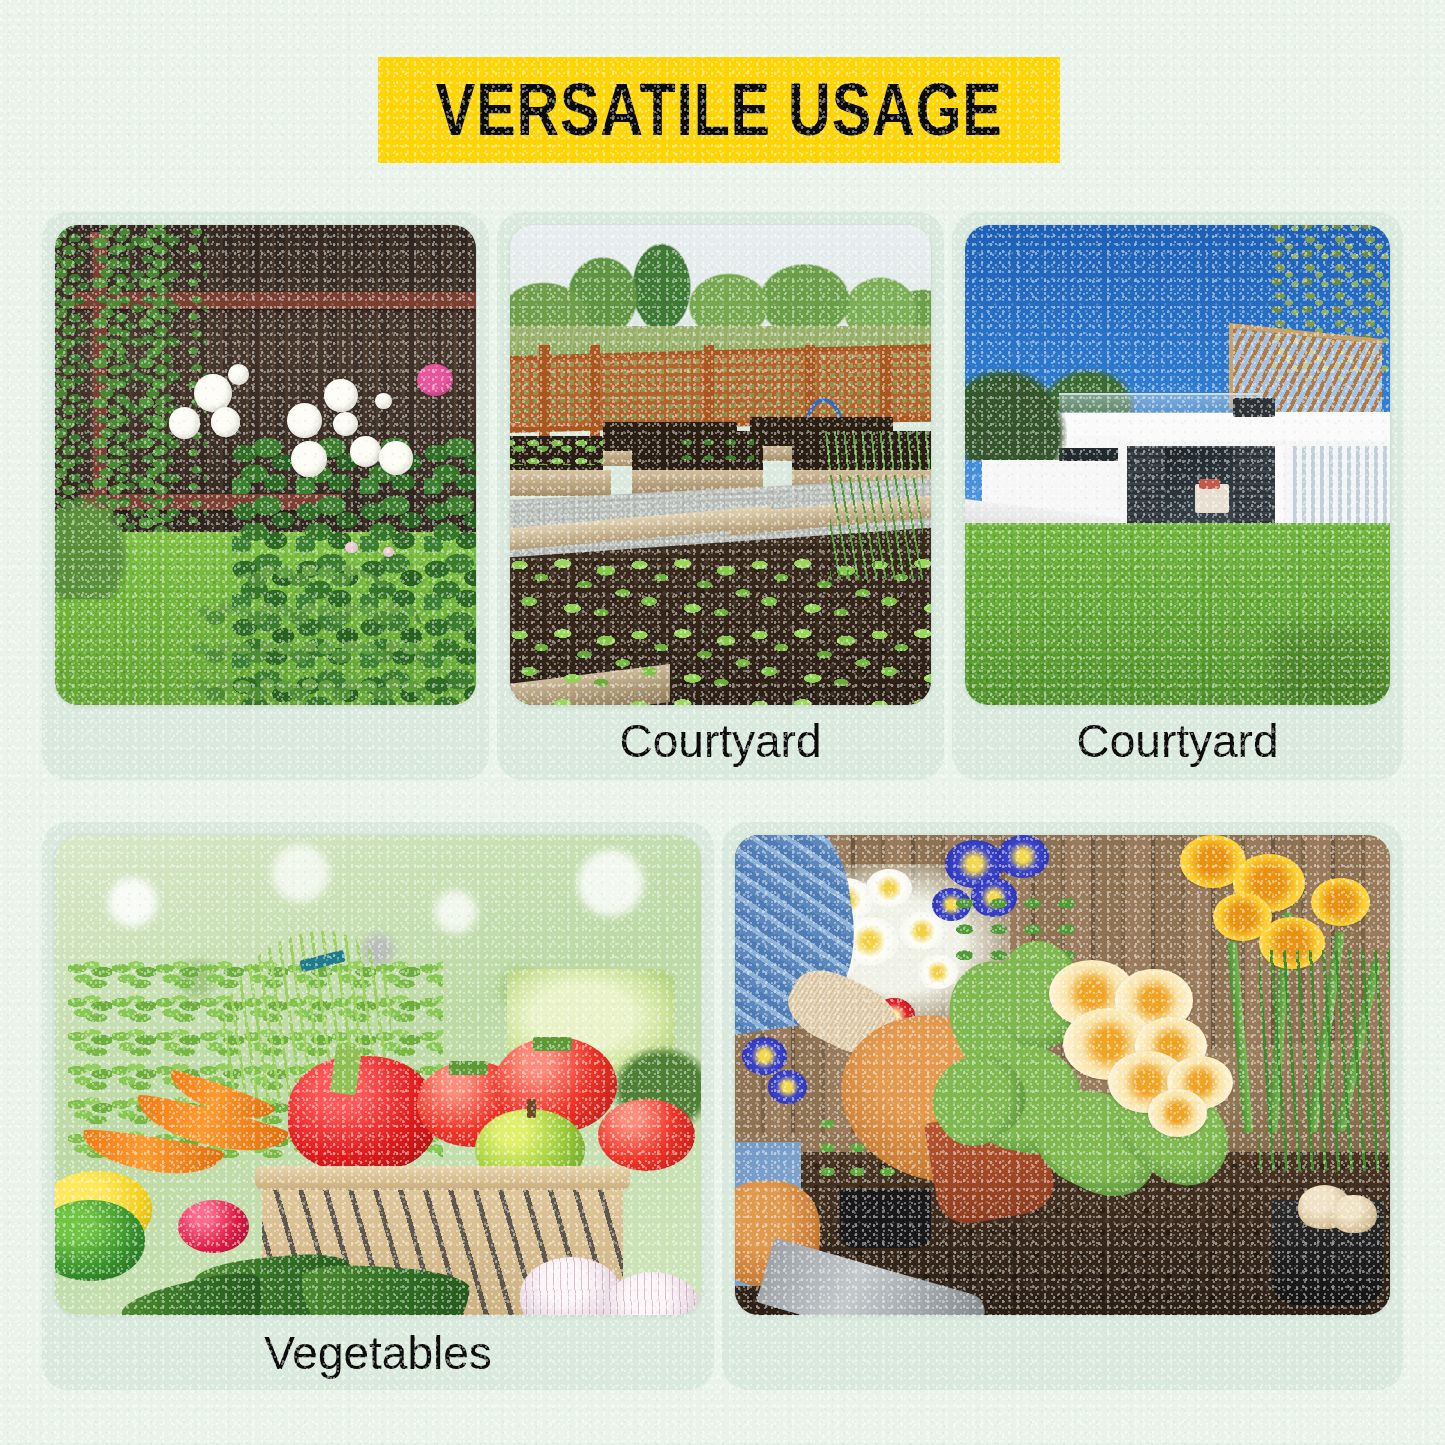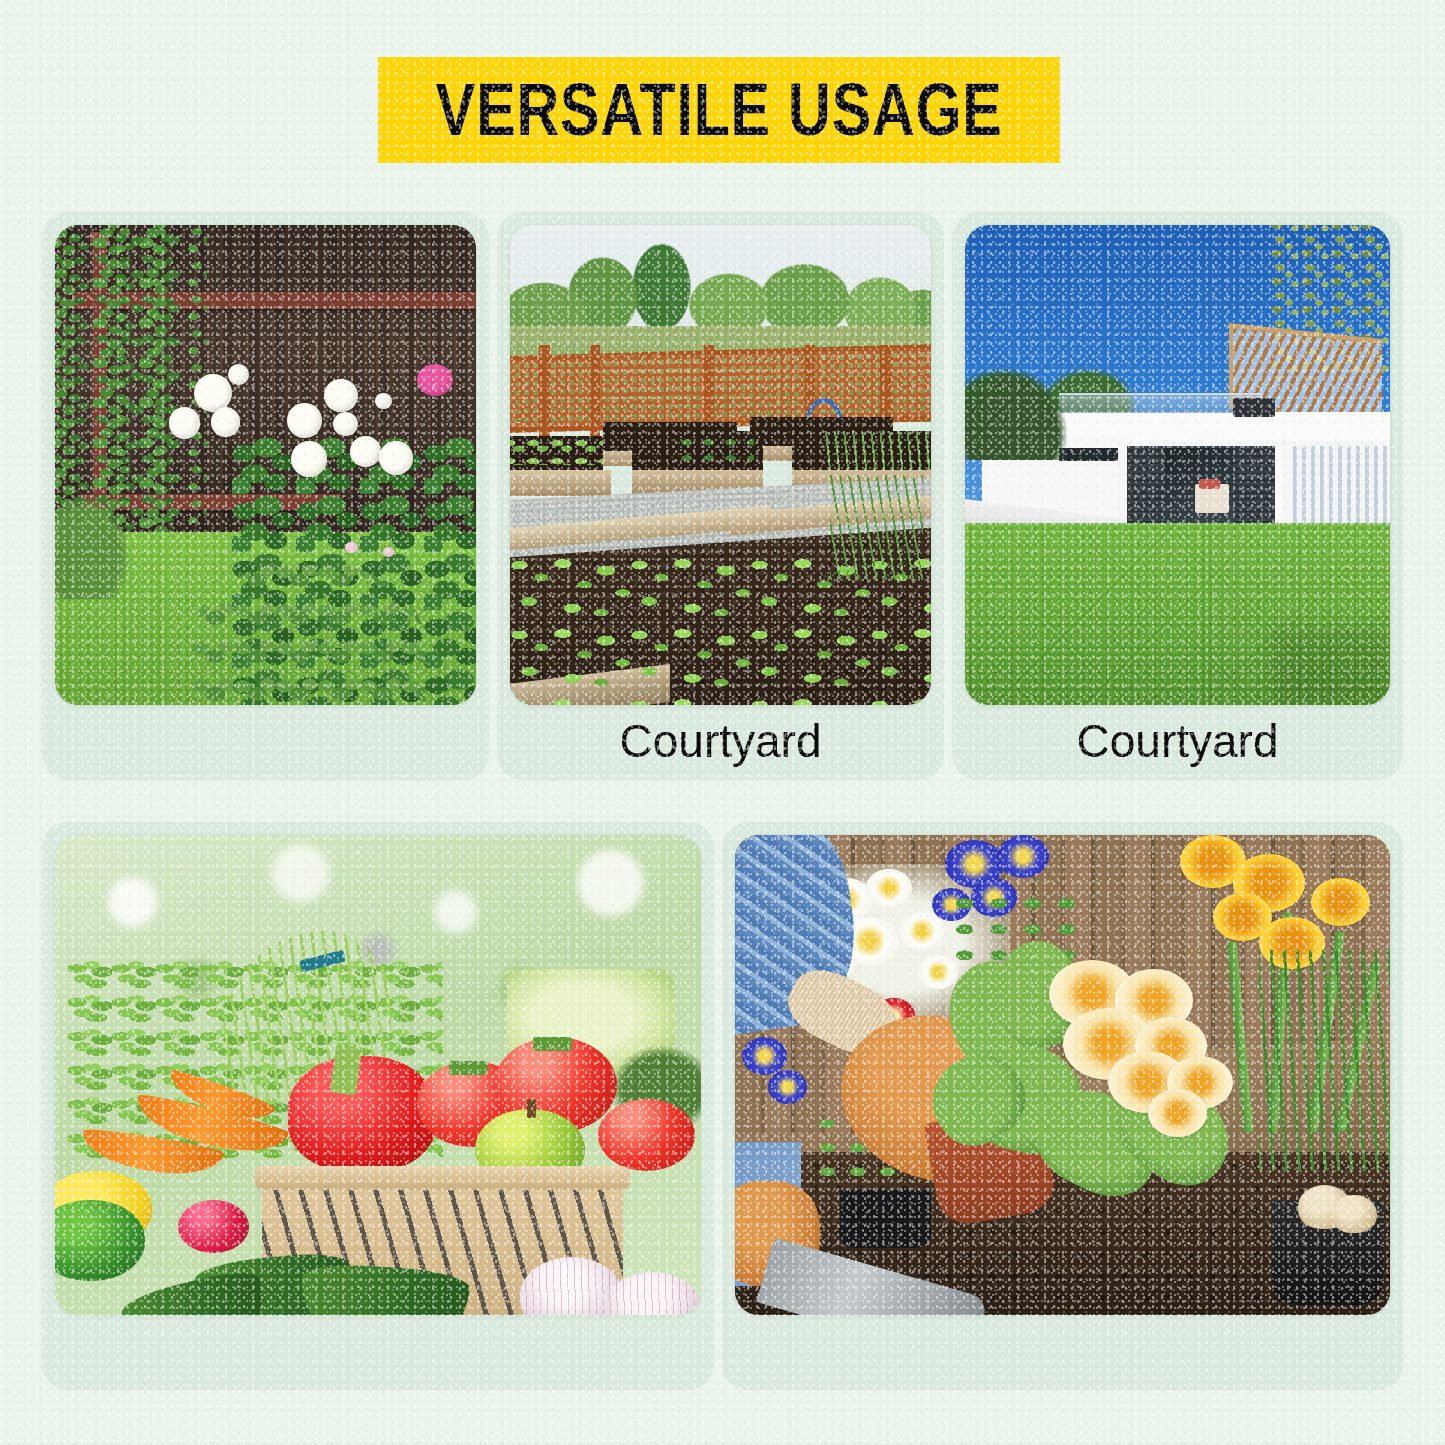--- a/index.html
+++ b/index.html
@@ -611,20 +611,21 @@
       <div class="l radish" style="left:19%; top:76%; width:11%; height:11%;"></div>
       <div class="l cucumber" style="left:22%; bottom:-6%; width:24%; height:18%; transform:rotate(-6deg);"></div>
       <div class="l cucumber" style="left:38%; bottom:-8%; width:26%; height:18%; transform:rotate(4deg);"></div>
       <div class="l cucumber" style="left:11%; bottom:-10%; width:22%; height:17%; transform:rotate(-14deg);"></div>
       <div class="l garlic" style="left:72%; bottom:-4%; width:16%; height:16%;"></div>
       <div class="l garlic-tx" style="left:72%; bottom:-4%; width:16%; height:16%;"></div>
       <div class="l garlic" style="left:85%; bottom:-6%; width:15%; height:15%;"></div>
       <div class="l garlic-tx" style="left:85%; bottom:-6%; width:15%; height:15%;"></div>
     </div>
   </div>
+  <div class="caption" id="cap-vegetables">Vegetables</div>
 
   <div class="card" id="card-flowers"></div>
   <div class="photo" id="photo-flowers">
     <div class="scene">
       <div class="l fl-bg"></div>
       <div class="l fl-fence"></div>
       <div class="l fl-plank"></div>
       <div class="l fl-soil"></div>
       <div class="l fl-soil-tx"></div>
 

